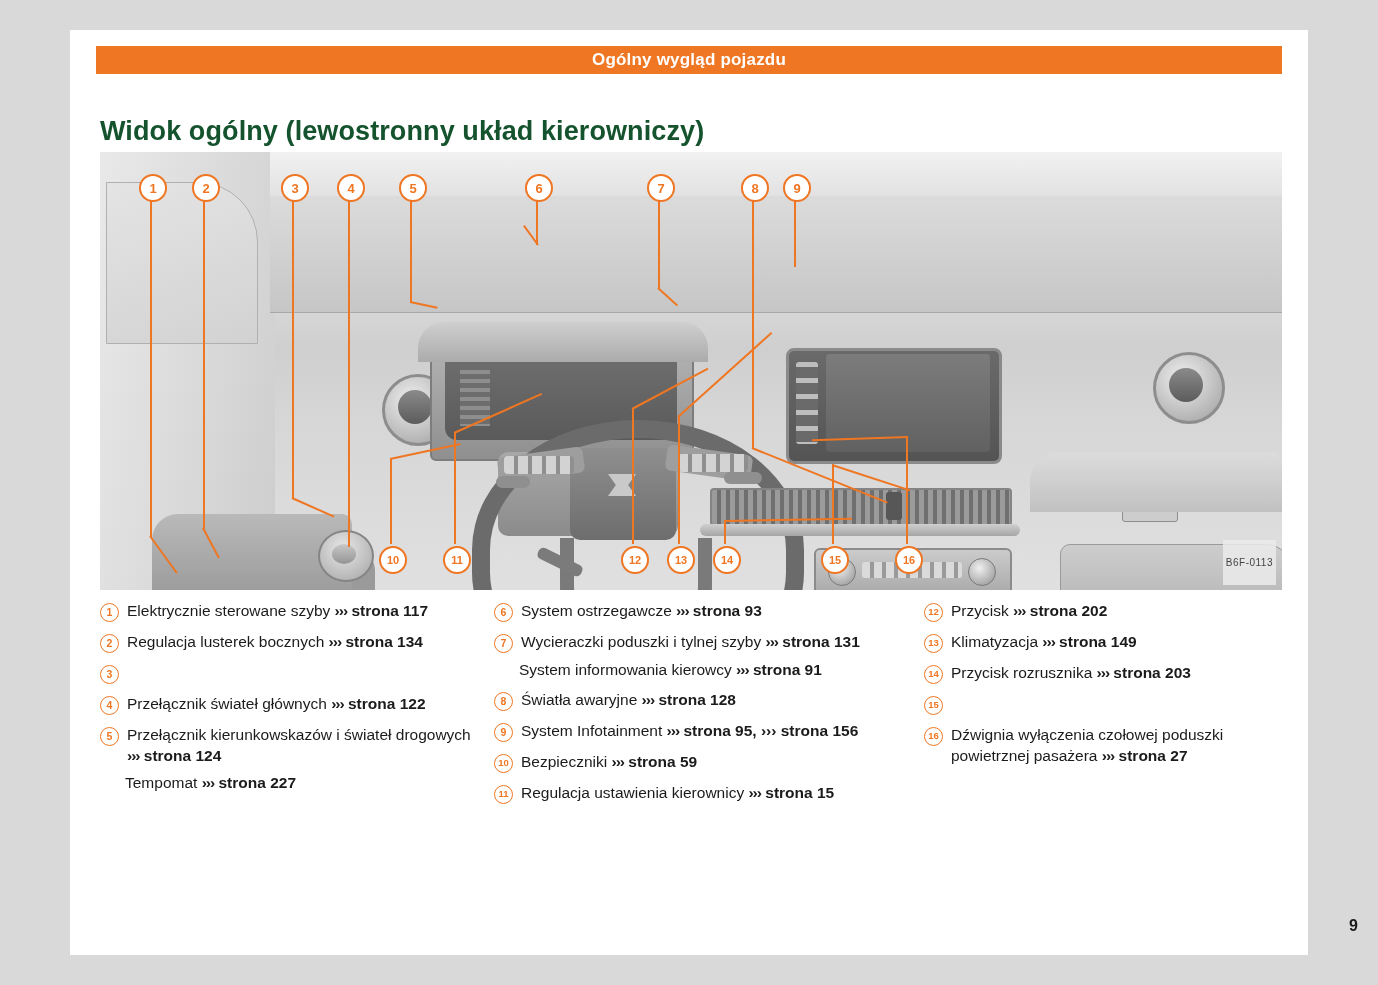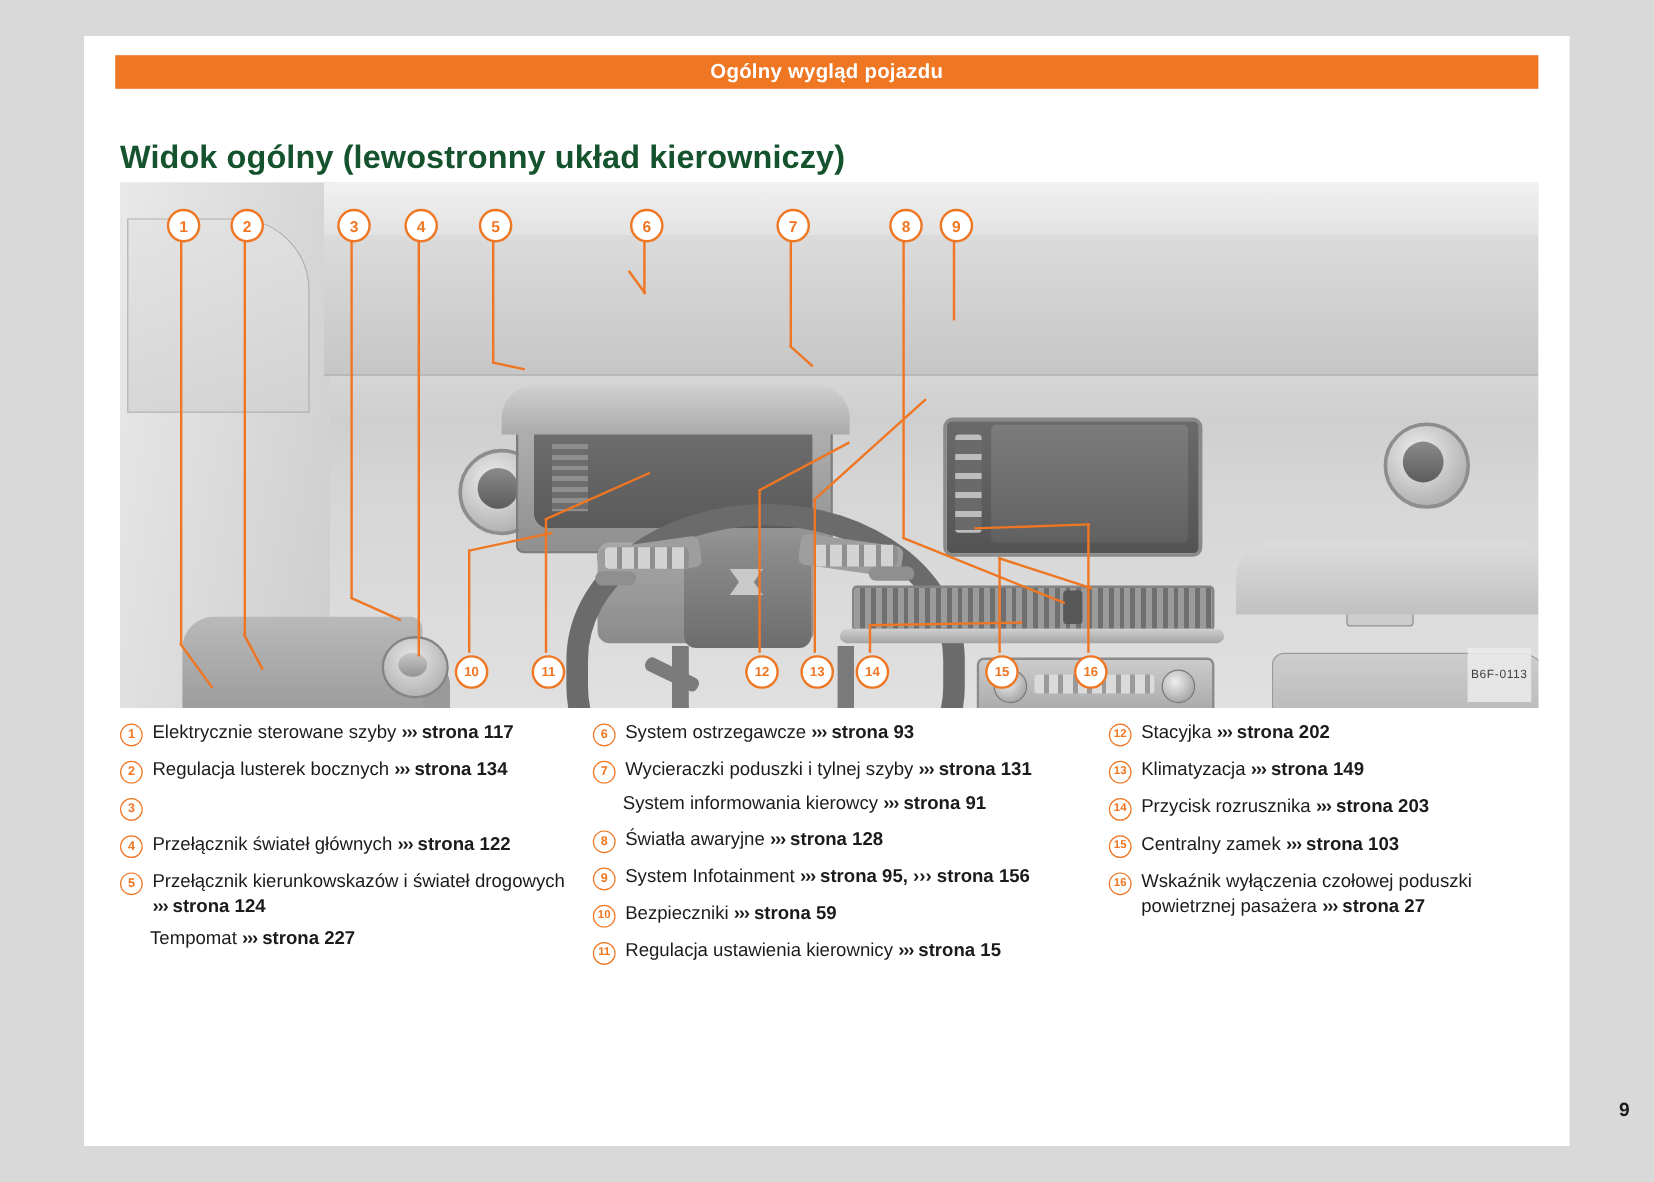--- a/index.html
+++ b/index.html
@@ -327,35 +327,34 @@
       </div>
       <div class="item">
         <span class="num wide">11</span>
         <span class="txt"><span>Regulacja ustawienia kierownicy </span><span class="ref"><span class="arrows">›››</span><span> strona 15</span></span></span>
       </div>
     </div>
 
     <div class="col c3">
       <div class="item">
         <span class="num wide">12</span>
-        <span class="txt"><span>Stacyjka </span><span class="ref"><span class="arrows">›››</span><span> strona 202</span></span></span>
+        <span class="txt"><span>Przycisk </span><span class="ref"><span class="arrows">›››</span><span> strona 202</span></span></span>
       </div>
       <div class="item">
         <span class="num wide">13</span>
         <span class="txt"><span>Klimatyzacja </span><span class="ref"><span class="arrows">›››</span><span> strona 149</span></span></span>
       </div>
       <div class="item">
         <span class="num wide">14</span>
         <span class="txt"><span>Przycisk rozrusznika </span><span class="ref"><span class="arrows">›››</span><span> strona 203</span></span></span>
       </div>
       <div class="item">
         <span class="num wide">15</span>
-        <span class="txt"><span>Centralny zamek </span><span class="ref"><span class="arrows">›››</span><span> strona 103</span></span></span>
       </div>
       <div class="item">
         <span class="num wide">16</span>
-        <span class="txt"><span>Wskaźnik wyłączenia czołowej poduszki powietrznej pasażera </span><span class="ref"><span class="arrows">›››</span><span> strona 27</span></span></span>
+        <span class="txt"><span>Dźwignia wyłączenia czołowej poduszki powietrznej pasażera </span><span class="ref"><span class="arrows">›››</span><span> strona 27</span></span></span>
       </div>
     </div>
   </div>
 
   <div class="page-num">9</div>
 </div>
 
 </body></html>

